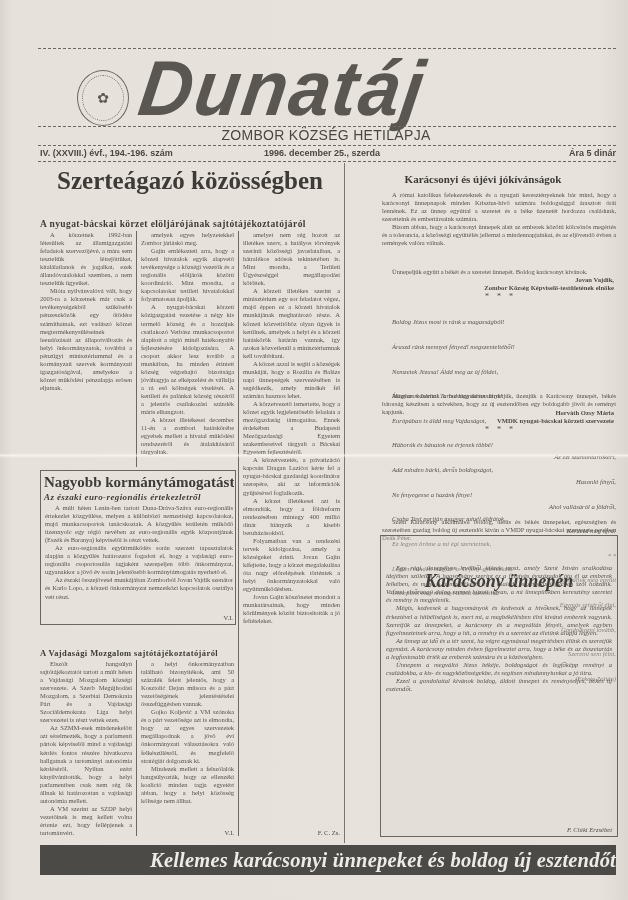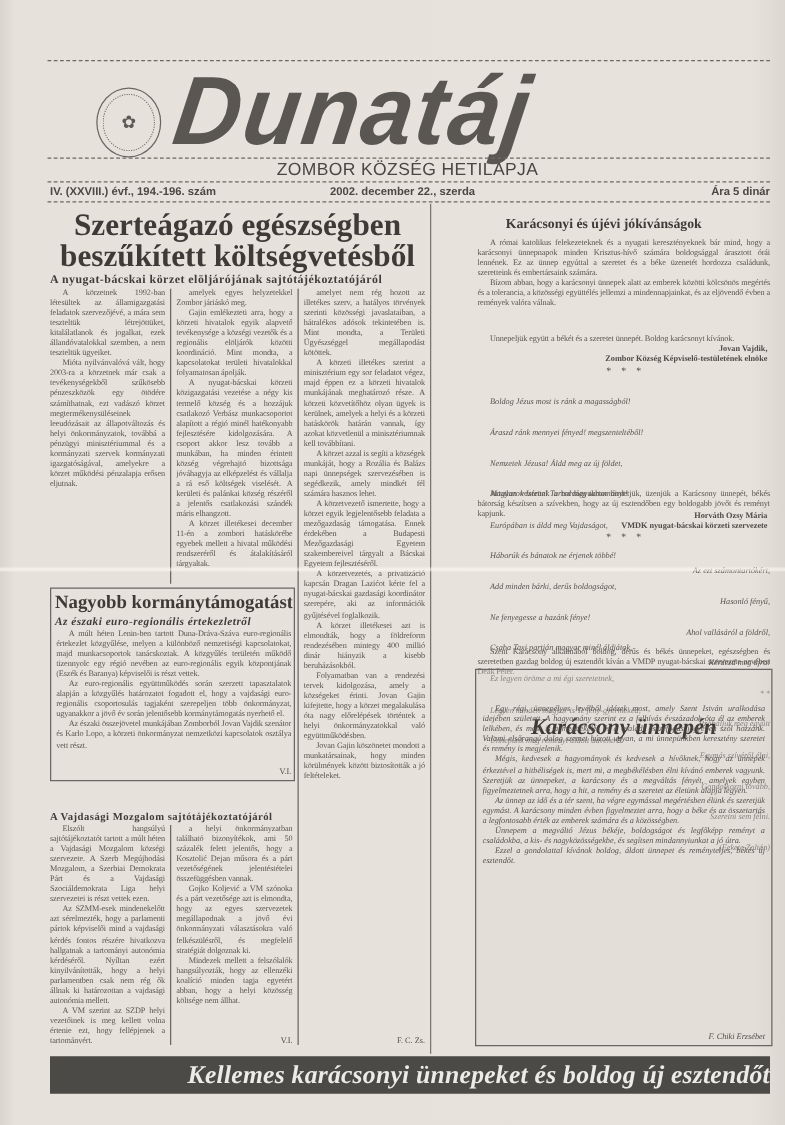--- a/index.html
+++ b/index.html
@@ -99,29 +99,28 @@
     <span>✿</span>
   </div>
 
   <div class="masthead-logo">Dunatáj</div>
 
   <div class="dash" style="top:126px; left:38px;"></div>
   <div class="subtitle">ZOMBOR KÖZSÉG HETILAPJA</div>
   <div class="dash" style="top:145px;"></div>
 
   <div class="issueline" style="left:40px;">IV. (XXVIII.) évf., 194.-196. szám</div>
-  <div class="issueline" style="left:264px;">2002. december 22., szerda</div>
+  <div class="issueline" style="left:264px;">1996. december 25., szerda</div>
   <div class="issueline" style="right:12px;margin-left:37px;">Ára 5 dinár</div>
 
   <div class="dash" style="top:161px;"></div>
 
   <div class="col-rule" style="left:344px; top:163px; height:680px; border-left-color:#7a766f;"></div>
 
-  <div class="h1" style="top:168px;">Szerteágazó egészségben</div>
-  <div class="h1" style="top:193px;">beszűkített költségvetésből</div>
+  <div class="h1" style="top:168px;">Szerteágazó közösségben</div>
   <div class="kicker" style="left:40px; width:300px; top:219px;">A nyugat-bácskai körzet elöljárójának sajtótájékoztatójáról</div>
 
   <div class="body-col" style="left:40px; top:231px; width:92px; height:236px;">
     <p>A körzetnek 1992-ban létesültek az államigazgatási feladatok szervezőjévé, a mára sem teszteltük létrejöttüket, kitalálatlanok és jogalkat, ezek állandóvatalokkal szemben, a nem teszteltük ügyeiket.</p>
     <p>Mióta nyilvánvalóvá vált, hogy 2003-ra a körzetnek már csak a tevékenységekből szűkösebb pénzeszközök egy ötödére számíthatnak, ezt vadászó körzet megtermékenysüléseinek leeudózásait az állapotváltozás és helyi önkormányzatok, továbbá a pénzügyi minisztériummal és a kormányzati szervek kormányzati igazgatóságával, amelyekre a körzet működési pénzalapja erősen eljutnak.</p>
   </div>
   <div class="col-rule" style="left:136px; top:231px; height:236px;"></div>
   <div class="body-col" style="left:141px; top:231px; width:93px; height:236px;">
     <p>amelyek egyes helyzetekkel Zombor járiáskó meg.</p>
     <p>Gajin emlékezteti arra, hogy a körzeti hivatalok egyik alapvető tevékenysége a községi vezetők és a regionális elöljárók közötti koordináció. Mint mondta, a kapcsolatokat területi hivatalokkal folyamatosan ápolják.</p>

